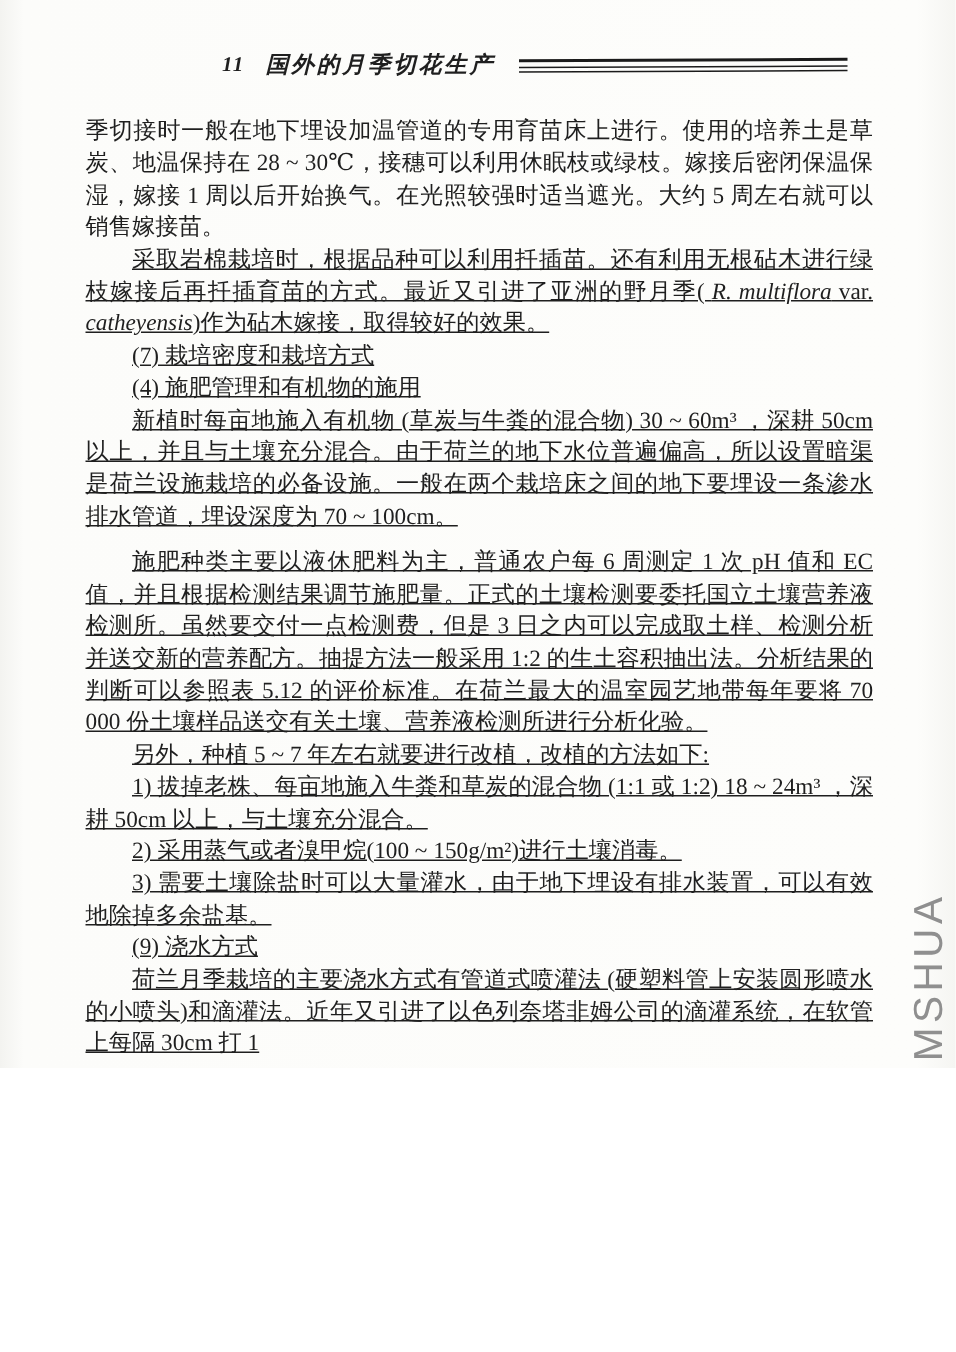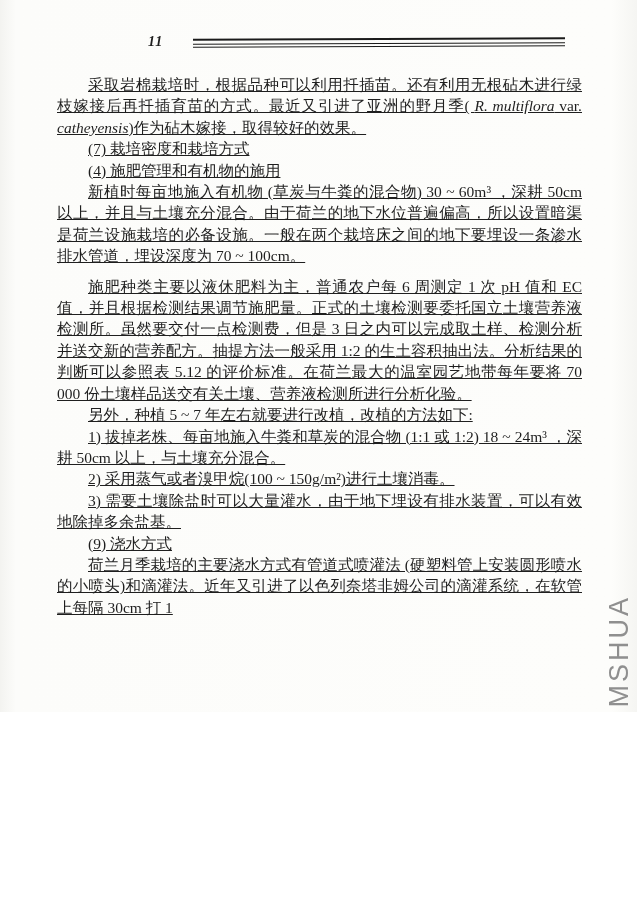--- a/index.html
+++ b/index.html
@@ -54,24 +54,26 @@
     color:#8f8f8f;
   }
 </style>
 </head>
 <body>
 
 <div class="page">
 
   <div class="header">
     <span class="chapter-no">11</span>
+    <span class="chapter-title">国外的月季切花生产</span>
     <div class="header-rule"></div>
   </div>
 
   <div class="body-text">
+    <p class="cont">季切接时一般在地下埋设加温管道的专用育苗床上进行。使用的培养土是草炭、地温保持在 28 ~ 30℃，接穗可以利用休眠枝或绿枝。嫁接后密闭保温保湿，嫁接 1 周以后开始换气。在光照较强时适当遮光。大约 5 周左右就可以销售嫁接苗。</p>
     <p class="ind"><span>采取岩棉栽培时，根据品种可以利用扦插苗。还有利用无根砧木进行绿枝嫁接后再扦插育苗的方式。最近又引进了亚洲的野月季( </span><span class="latin">R. multiflora</span><span> var. </span><span class="latin">catheyensis</span><span>)作为砧木嫁接，取得较好的效果。</span></p>
     <p class="ind">(7) 栽培密度和栽培方式</p>
     <p class="ind">(4) 施肥管理和有机物的施用</p>
     <p class="ind">新植时每亩地施入有机物 (草炭与牛粪的混合物) 30 ~ 60m³ ，深耕 50cm 以上，并且与土壤充分混合。由于荷兰的地下水位普遍偏高，所以设置暗渠是荷兰设施栽培的必备设施。一般在两个栽培床之间的地下要埋设一条渗水排水管道，埋设深度为 70 ~ 100cm。</p>
     <p class="ind gap">施肥种类主要以液休肥料为主，普通农户每 6 周测定 1 次 pH 值和 EC 值，并且根据检测结果调节施肥量。正式的土壤检测要委托国立土壤营养液检测所。虽然要交付一点检测费，但是 3 日之内可以完成取土样、检测分析并送交新的营养配方。抽提方法一般采用 1:2 的生土容积抽出法。分析结果的判断可以参照表 5.12 的评价标准。在荷兰最大的温室园艺地带每年要将 70 000 份土壤样品送交有关土壤、营养液检测所进行分析化验。</p>
     <p class="ind">另外，种植 5 ~ 7 年左右就要进行改植，改植的方法如下:</p>
     <p class="ind">1) 拔掉老株、每亩地施入牛粪和草炭的混合物 (1:1 或 1:2) 18 ~ 24m³ ，深耕 50cm 以上，与土壤充分混合。</p>
     <p class="ind">2) 采用蒸气或者溴甲烷(100 ~ 150g/m²)进行土壤消毒。</p>
     <p class="ind">3) 需要土壤除盐时可以大量灌水，由于地下埋设有排水装置，可以有效地除掉多余盐基。</p>
     <p class="ind">(9) 浇水方式</p>

